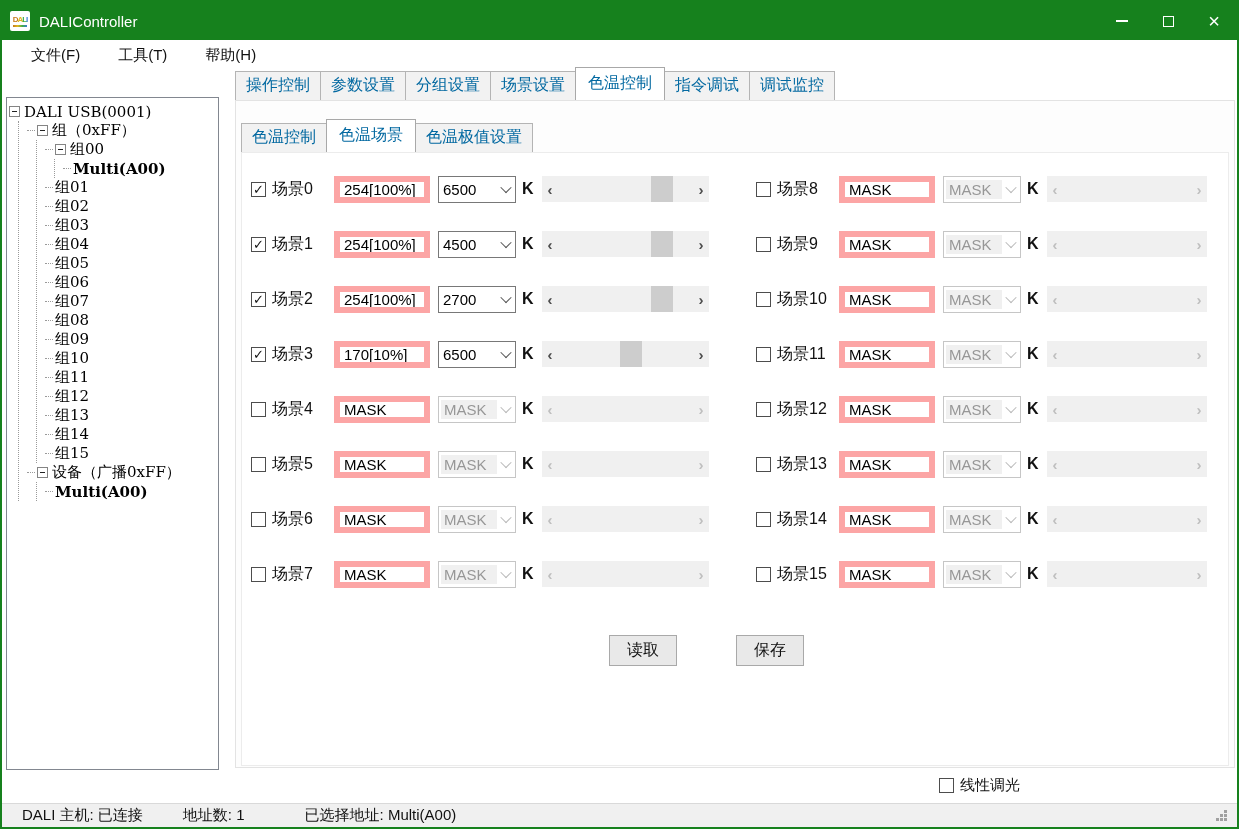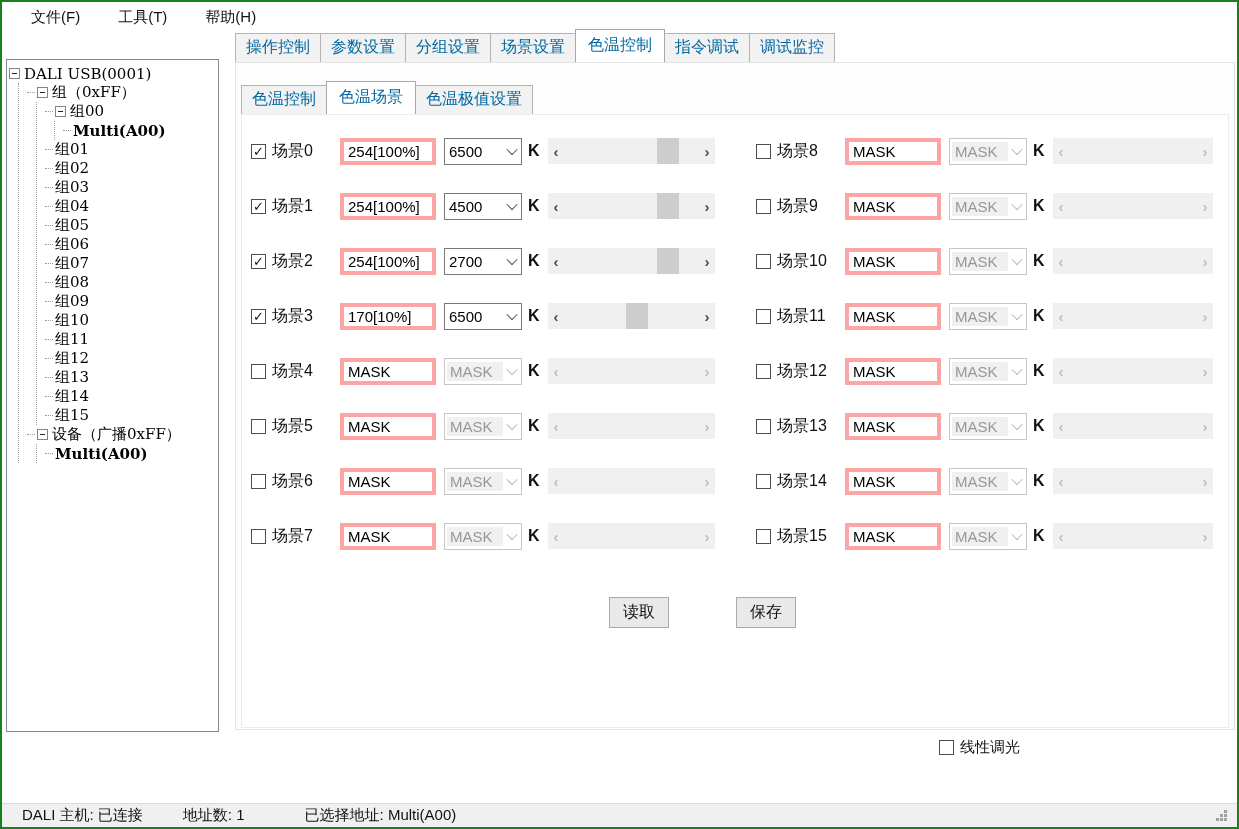--- a/index.html
+++ b/index.html
@@ -52,61 +52,79 @@
   
   .scene-col { position:absolute; top:0; }
   #scene-col-left { left:9px; }
   #scene-col-right { left:514px; }
   .scene-row { display:flex; align-items:center; height:28px; margin-top:22px; margin-bottom:27px; }
   .scene-row:first-child { margin-top:22px; }
   .scene-row:not(:first-child) { margin-top:0; }
   .cb { width:15px; height:15px; border:1px solid #4d4d4d; background:#fff; font-size:13px; line-height:13px;
     text-align:center; color:#111; flex-shrink:0; cursor:default; }
   .scene-label { width:62px; font-size:16px; color:#111; margin-left:6px; white-space:nowrap; }
-  .val-input { width:96px; height:27px; border:4px solid #fca5a5; font-size:15px; padding:0 4px;
-    font-family:"Liberation Sans","DejaVu Sans",sans-serif; color:#000; margin-left:6px; background:#fff; }
+  .val-input { width:96px; height:27px; border:6px solid #fca5a5; font-size:15px; padding:0 4px;
+    font-family:"Liberation Sans","DejaVu Sans",sans-serif; color:#000; background:#fff; }
   .combo { width:78px; height:27px; border:1px solid #787878; background:#fff; display:flex; align-items:center; margin-left:8px; }
   .combo-text { flex:1; font-size:15px; color:#000; padding-left:4px; white-space:nowrap; overflow:hidden; }
   .chev { width:18px; height:100%; display:flex; align-items:center; justify-content:center; flex-shrink:0; }
   .chev::before { content:""; width:7px; height:7px; border-right:1.7px solid #565656; border-bottom:1.7px solid #565656;
     transform:rotate(45deg) translate(-1px,-1px); }
   .combo.disabled { border-color:#c6c6c6; }
   .combo.disabled .combo-text { background:#f0f0f0; color:#979797; margin:2px 0 2px 2px; padding:1px 2px 1px 3px; }
   .combo.disabled .chev::before { border-color:#b9b9b9; }
   .k-label { width:14px; font-size:16px; font-weight:700; color:#111; margin-left:6px; }
   .sbar { position:relative; height:26px; background:#f0f0f0; margin-left:6px; flex-shrink:0; }
   .sbar.w-left { width:167px; }
   .sbar.w-right { width:160px; }
   .sb-arrow { position:absolute; top:0; width:16px; height:100%; display:flex; align-items:center;
     justify-content:center; font-size:15px; font-weight:bold; color:#4e4e4e; }
   .sb-arrow.left { left:0; } .sb-arrow.right { right:0; }
   .sbar.disabled .sb-arrow { color:#bfbfbf; }
   .sb-thumb { position:absolute; top:0; width:22px; height:100%; background:#cdcdcd; }
   
-  .btn { position:absolute; width:60px; height:31px; background:#e9e9e9; border:1px solid #a9a9a9;
+  .btn { position:absolute; width:68px; height:31px; background:#e9e9e9; border:1px solid #a9a9a9;
     font-size:16px; color:#111; font-family:Liberation Sans, sans-serif; cursor:default; }
   #btn-read { left:367px; top:482px; }
   #btn-save { left:494px; top:482px; }
   
   .footer-check { position:absolute; left:901px; top:706px; display:flex; align-items:center;padding-left:36px; }
   .footer-check .cb { margin-right:6px; }
   .footer-label { font-size:15px; color:#111; }
   .statusbar { position:absolute; left:0; right:0; bottom:0; height:24px; background:#f0f0f0;
     border-top:1px solid #d9d9d9; display:flex; align-items:center; font-size:15px; color:#111; padding-left:20px; }
   .status-item { margin-right:0; }
   #status-addr { margin-left:40px; }
   #status-sel { margin-left:60px; }
   .grip { position:absolute; right:10px; bottom:6px; width:3px; height:3px; background:#a0a0a0;
     box-shadow:0 -4px #a0a0a0, 0 -8px #a0a0a0, -4px 0 #a0a0a0, -4px -4px #a0a0a0, -8px 0 #a0a0a0; }
 </style>
 </head>
 <body>
 
 <div id="window">
 
+  <div class="titlebar">
+    <div class="app-icon">
+      <div class="ltrs"><b>D</b><b>A</b><b>L</b><b>I</b></div>
+      <div class="bar"></div>
+    </div>
+    <span class="title-text">DALIController</span>
+    <div class="win-controls">
+      <div class="win-btn">
+          <span class="glyph-min"></span>
+        </div>
+      <div class="win-btn">
+          <span class="glyph-max"></span>
+        </div>
+      <div class="win-btn">
+          <span class="glyph-close">×</span>
+        </div>
+    </div>
+  </div>
 
   <div class="menubar">
       <div class="menu-item">文件(F)</div>
       <div class="menu-item">工具(T)</div>
       <div class="menu-item">帮助(H)</div>
     </div>
 
   <div class="workspace">
 
     <div class="tree-panel">

